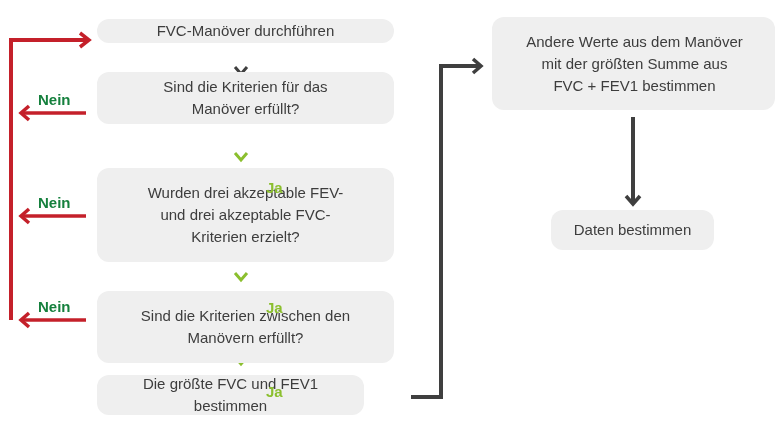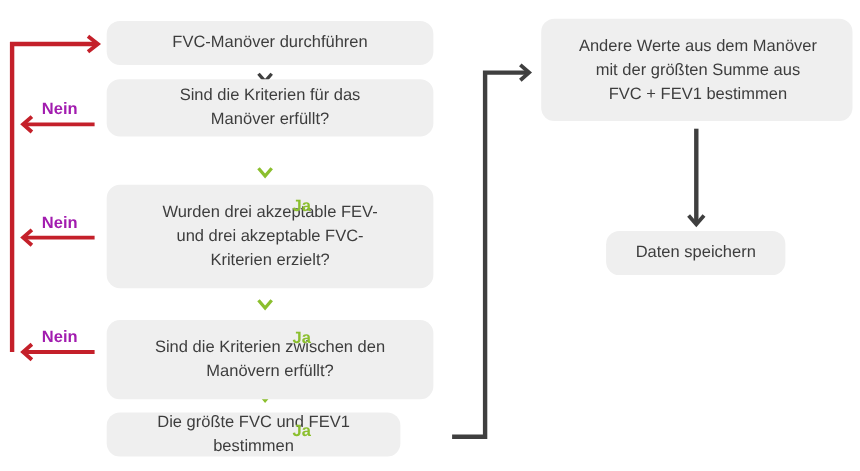--- a/index.html
+++ b/index.html
@@ -3,21 +3,21 @@
 <meta charset="utf-8">
 <style>
   html, body { margin:0; padding:0; background:#ffffff; }
   body { width:782px; height:428px; position:relative; overflow:hidden;
          font-family:"Liberation Sans", sans-serif; }
   .box { position:absolute; background:#efefef; border-radius:12px;
          color:#3d3d3d; font-size:15px; line-height:22px; text-align:center;
          display:flex; align-items:center; justify-content:center;
          box-sizing:border-box; padding:0 10px; }
   .lbl { position:absolute; font-size:15px; font-weight:bold; }
-  .nein { color:#a21caf; }
+  .nein { color:#15803d; }
   .ja { color:#8bbf2e;margin-top:32px; }
   svg.lines { position:absolute; left:0; top:0; }
 </style>
 </head>
 <body>
 
 <svg class="lines" width="782" height="428">
 
   <path d="M11 320 L11 40 L88 40" stroke="#c4202a" stroke-width="4" fill="none"></path>
   <path d="M80 33 L89 40 L80 47" stroke="#c4202a" stroke-width="3.5" fill="none"></path>
@@ -35,38 +35,38 @@
   <path d="M633 117 L633 203" stroke="#3f3f3f" stroke-width="4" fill="none"></path>
   <path d="M626 196 L633 204 L640 196" stroke="#3f3f3f" stroke-width="3.5" fill="none"></path>
 
   <path d="M235 67 L241 74 L247 67" stroke="#3f3f3f" stroke-width="3" fill="none"></path>
 
   <path d="M235 153 L241 160 L247 153" stroke="#8bbf2e" stroke-width="3" fill="none"></path>
   <path d="M235 273 L241 280 L247 273" stroke="#8bbf2e" stroke-width="3" fill="none"></path>
   <path d="M235 357 L241 364 L247 357" stroke="#8bbf2e" stroke-width="3" fill="none"></path>
 </svg>
 
-<div class="box" style="left:97px;top:19px;width:297px;height:40px;">
+<div class="box" style="left:97px;top:19px;width:297px;height:24px;">
     <span>FVC-Manöver durchführen</span>
   </div>
 <div class="box" style="left:97px;top:72px;width:297px;height:52px;white-space:pre-line;"><span>Sind die Kriterien für das
 Manöver erfüllt?</span></div>
 <div class="box" style="left:97px;top:168px;width:297px;height:94px;white-space:pre-line;"><span>Wurden drei akzeptable FEV-
 und drei akzeptable FVC-
 Kriterien erzielt?</span></div>
 <div class="box" style="left:97px;top:291px;width:297px;height:72px;white-space:pre-line;"><span>Sind die Kriterien zwischen den
 Manövern erfüllt?</span></div>
 <div class="box" style="left:97px;top:375px;width:267px;height:40px;">
     <span>Die größte FVC und FEV1 bestimmen</span>
   </div>
 <div class="box" style="left:492px;top:17px;width:283px;height:93px;white-space:pre-line;padding-left:12px;"><span>Andere Werte aus dem Manöver
 mit der größten Summe aus
 FVC + FEV1 bestimmen</span></div>
 <div class="box" style="left:551px;top:210px;width:163px;height:40px;">
-    <span>Daten speichern</span>
+    <span>Daten bestimmen</span>
   </div>
 
 <span class="lbl nein" style="left:38px;top:91px;">Nein</span>
 <span class="lbl nein" style="left:38px;top:194px;">Nein</span>
 <span class="lbl nein" style="left:38px;top:298px;">Nein</span>
 
 <span class="lbl ja" style="left:266px;top:147px;">Ja</span>
 <span class="lbl ja" style="left:266px;top:267px;">Ja</span>
 <span class="lbl ja" style="left:266px;top:351px;">Ja</span>
 

